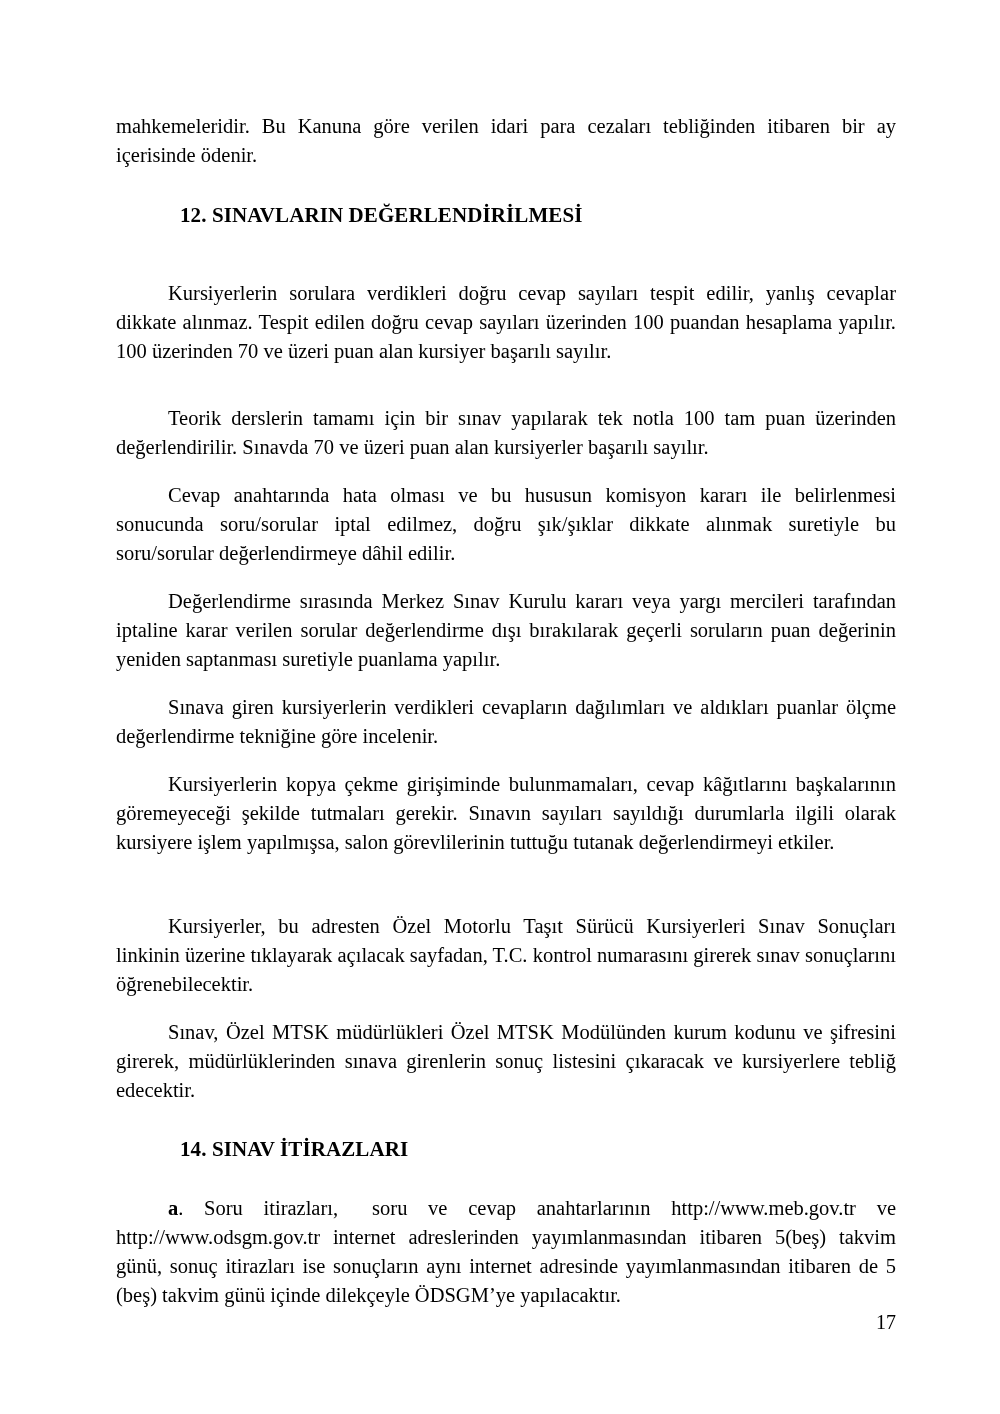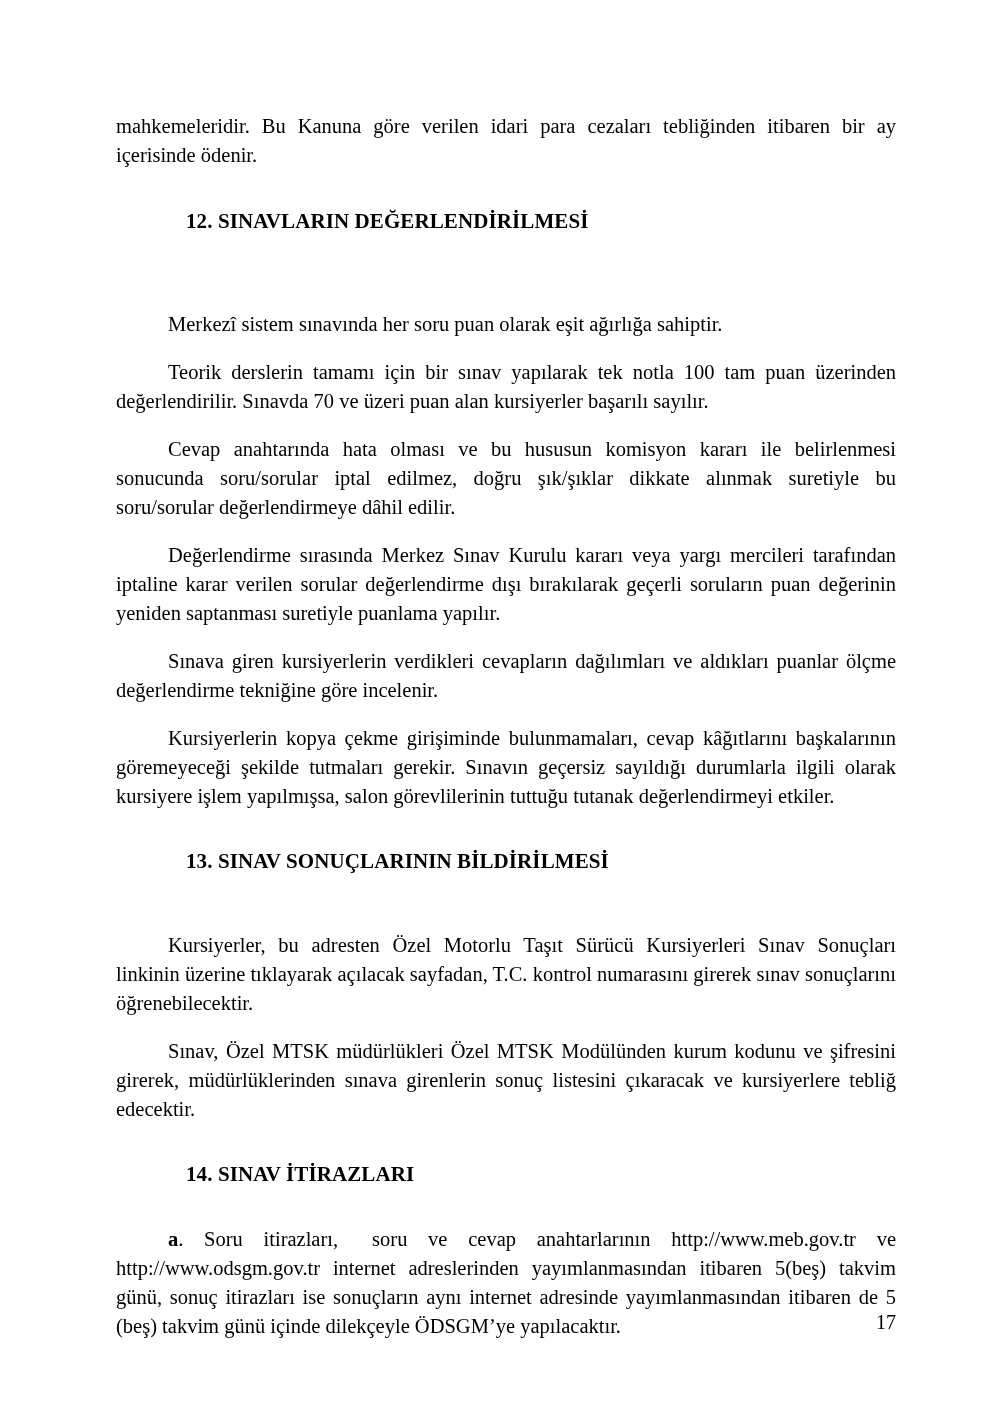--- a/index.html
+++ b/index.html
@@ -35,21 +35,21 @@
     hyphens: none;
   }
   p.para.noindent {
     text-indent: 0;
   }
   
   .gap-sm { height: 18px; }
   .gap-md { height: 19px; }
 
   h2.heading {
-    margin: 18px;
+    margin: 12px;
     font-size: 21px;
     line-height: 29px;
     font-weight: bold;
     text-indent: 52px;
     letter-spacing: 0.1px;
     text-align: left;
   }
   .b { font-weight: bold; }
   .wide-space { display: inline-block; width: 34px; }
 
@@ -70,41 +70,40 @@
   <div class="content">
 
     <p class="para noindent">mahkemeleridir. Bu Kanuna göre verilen idari para cezaları tebliğinden itibaren bir ay içerisinde ödenir.</p>
     <div class="gap-md"></div>
 
     <h2 class="heading">12. SINAVLARIN DEĞERLENDİRİLMESİ</h2>
     <div class="gap-sm"></div>
 
     <div class="gap-md"></div>
 
+    <p class="para">Kursiyerlerin sorulara verdikleri doğru cevap sayıları tespit edilir, yanlış cevaplar dikkate alınmaz. Tespit edilen doğru cevap sayıları üzerinden 100 puandan hesaplama yapılır. 100 üzerinden 70 ve üzeri puan alan kursiyer başarılı sayılır.</p>
     <div class="gap-md"></div>
 
-    <p class="para">Merkezî sistem sınavında her soru puan olarak eşit ağırlığa sahiptir.</p>
     <div class="gap-md"></div>
 
     <p class="para">Teorik derslerin tamamı için bir sınav yapılarak tek notla 100 tam puan üzerinden değerlendirilir. Sınavda 70 ve üzeri puan alan kursiyerler başarılı sayılır.</p>
     <div class="gap-md"></div>
 
     <p class="para">Cevap anahtarında hata olması ve bu hususun komisyon kararı ile belirlenmesi sonucunda soru/sorular iptal edilmez, doğru şık/şıklar dikkate alınmak suretiyle bu soru/sorular değerlendirmeye dâhil edilir.</p>
     <div class="gap-md"></div>
 
     <p class="para">Değerlendirme sırasında Merkez Sınav Kurulu kararı veya yargı mercileri tarafından iptaline karar verilen sorular değerlendirme dışı bırakılarak geçerli soruların puan değerinin yeniden saptanması suretiyle puanlama yapılır.</p>
     <div class="gap-md"></div>
 
     <p class="para"> Sınava giren kursiyerlerin verdikleri cevapların dağılımları ve aldıkları puanlar ölçme değerlendirme tekniğine göre incelenir.</p>
     <div class="gap-md"></div>
 
-    <p class="para">Kursiyerlerin kopya çekme girişiminde bulunmamaları, cevap kâğıtlarını başkalarının göremeyeceği şekilde tutmaları gerekir. Sınavın geçersiz sayıldığı durumlarla ilgili olarak kursiyere işlem yapılmışsa, salon görevlilerinin tuttuğu tutanak değerlendirmeyi etkiler.</p>
+    <p class="para">Kursiyerlerin kopya çekme girişiminde bulunmamaları, cevap kâğıtlarını başkalarının göremeyeceği şekilde tutmaları gerekir. Sınavın sayıları sayıldığı durumlarla ilgili olarak kursiyere işlem yapılmışsa, salon görevlilerinin tuttuğu tutanak değerlendirmeyi etkiler.</p>
     <div class="gap-sm"></div>
 
-    <h2 class="heading">13. SINAV SONUÇLARININ BİLDİRİLMESİ</h2>
     <div class="gap-sm"></div>
 
     <div class="gap-md"></div>
 
     <p class="para">Kursiyerler, bu adresten Özel Motorlu Taşıt Sürücü Kursiyerleri Sınav Sonuçları linkinin üzerine tıklayarak açılacak sayfadan, T.C. kontrol numarasını girerek sınav sonuçlarını öğrenebilecektir.</p>
     <div class="gap-md"></div>
 
     <p class="para">Sınav, Özel MTSK müdürlükleri Özel MTSK Modülünden kurum kodunu ve şifresini girerek, müdürlüklerinden sınava girenlerin sonuç listesini çıkaracak ve kursiyerlere tebliğ edecektir.</p>
     <div class="gap-sm"></div>
 

